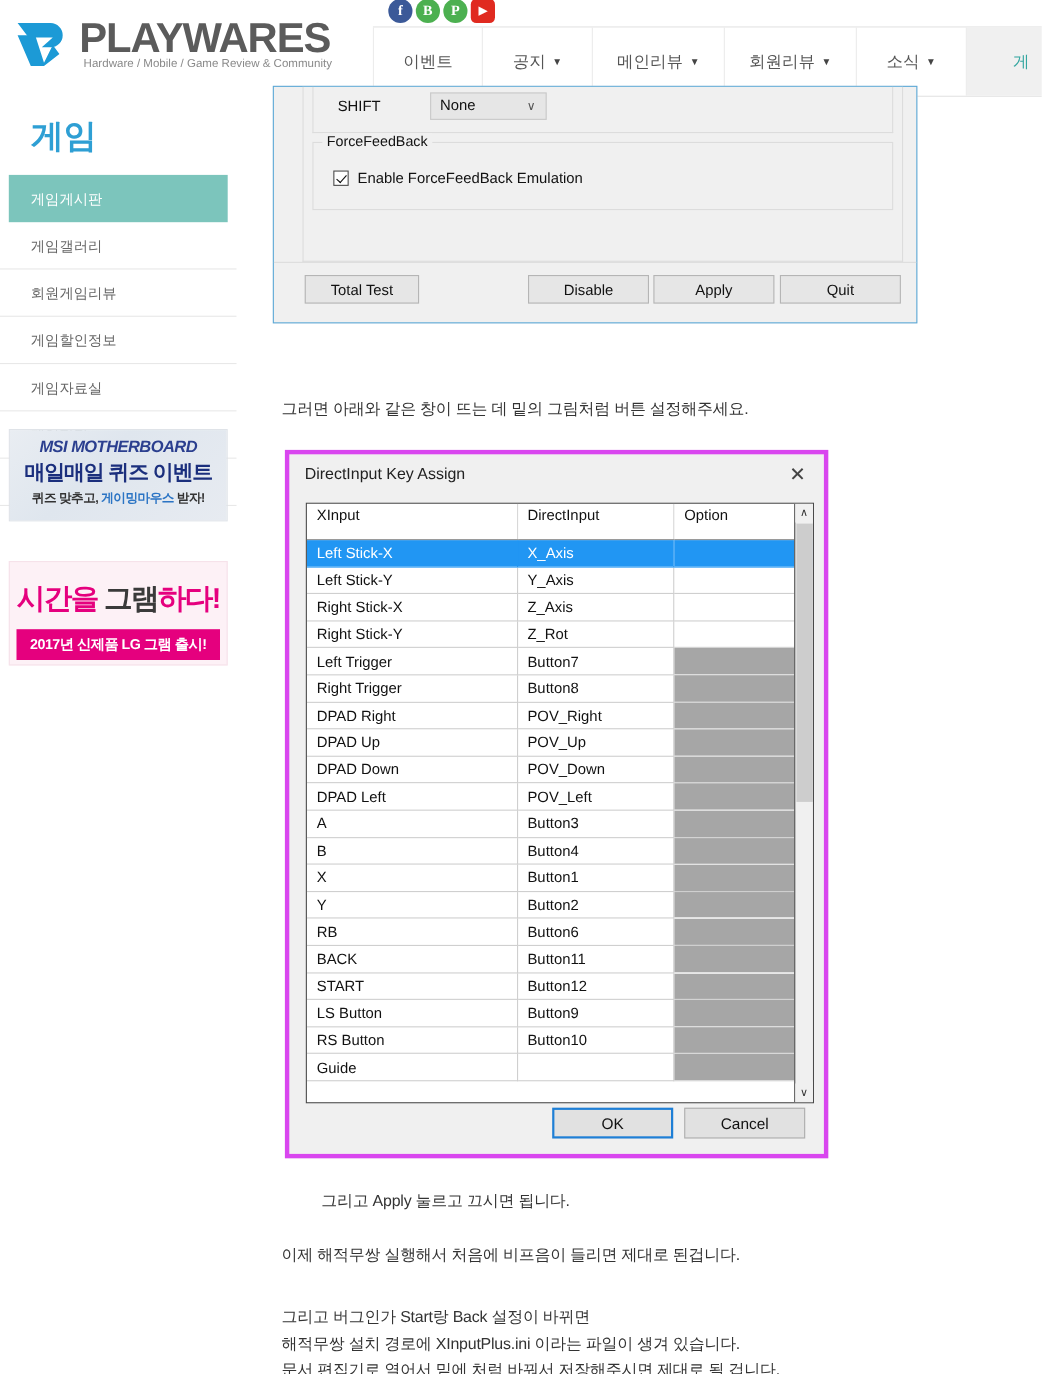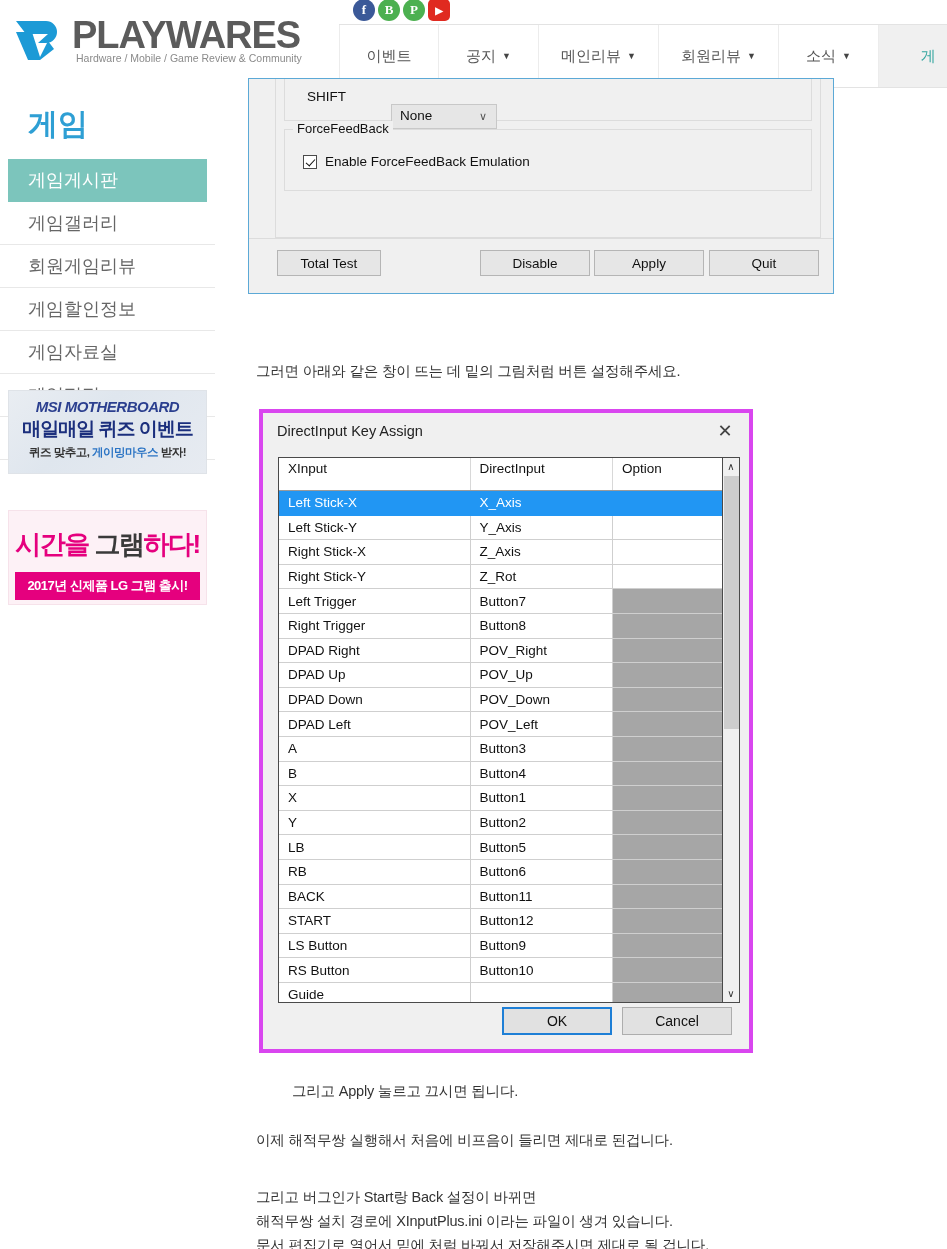--- a/index.html
+++ b/index.html
@@ -66,21 +66,21 @@
   .nav-item.active { background:#f0f0f0; color:#34a6a0; }
 
   
   #sidebar { position:absolute; left:0; top:96px; width:215px; }
   #sidebar-title {
     font-size:30px; color:#2e9fd4; font-weight:bold;
     padding:8px 0 14px 28px;
   }
   .side-item {
     height:43px; line-height:43px;
-    padding-left:28px; font-size:18px; color:#666;
+    padding-left:28px; font-size:13px; color:#666;
     border-bottom:1px solid #e8e8e8;
   }
   .side-item.active {
     background:#7cc5bc; color:#fff; border-bottom:none;
     margin:0 8px 0 8px; padding-left:20px; height:43px;
   }
 
   
   .banner { position:absolute; left:8px; width:199px; }
   #banner-msi {
@@ -125,21 +125,21 @@
   .grp {
     position:absolute; border:1px solid #dcdcdc;
   }
   #grp-shift { left:8px; top:0px; right:8px; height:42px; border-top:none;}
   .shift-label {
     position:absolute; left:22px; top:10px; font-size:13.5px; color:#111;
   }
   .combo {
     position:absolute; left:106px; top:5px; width:106px; height:25px;
     background:#e6e6e6; border:1px solid #c8c8c8;
-    font-size:13.5px; color:#111;margin-top:20px;
+    font-size:13.5px; color:#111;
   }
   .combo .val { position:absolute; left:8px; top:3px; }
   .combo .chev { position:absolute; right:9px; top:5px; font-size:11px; color:#555; }
 
   #grp-ffb { left:8px; top:50px; right:8px; height:62px; }
   #grp-ffb .legend {
     position:absolute; left:8px; top:-9px; background:#f0f0f0;
     padding:0 4px; font-size:13px; color:#111;
   }
   .chk-row { position:absolute; left:18px; top:24px; display:flex; align-items:center; }
@@ -436,25 +436,20 @@
             <td>X</td>
             <td>Button1</td>
             <td class="dis"></td>
           </tr>
           <tr>
             <td>Y</td>
             <td>Button2</td>
             <td class="dis"></td>
           </tr>
           <tr>
-            <td>LB</td>
-            <td>Button5</td>
-            <td class="dis"></td>
-          </tr>
-          <tr>
             <td>RB</td>
             <td>Button6</td>
             <td class="dis"></td>
           </tr>
           <tr>
             <td>BACK</td>
             <td>Button11</td>
             <td class="dis"></td>
           </tr>
           <tr>

